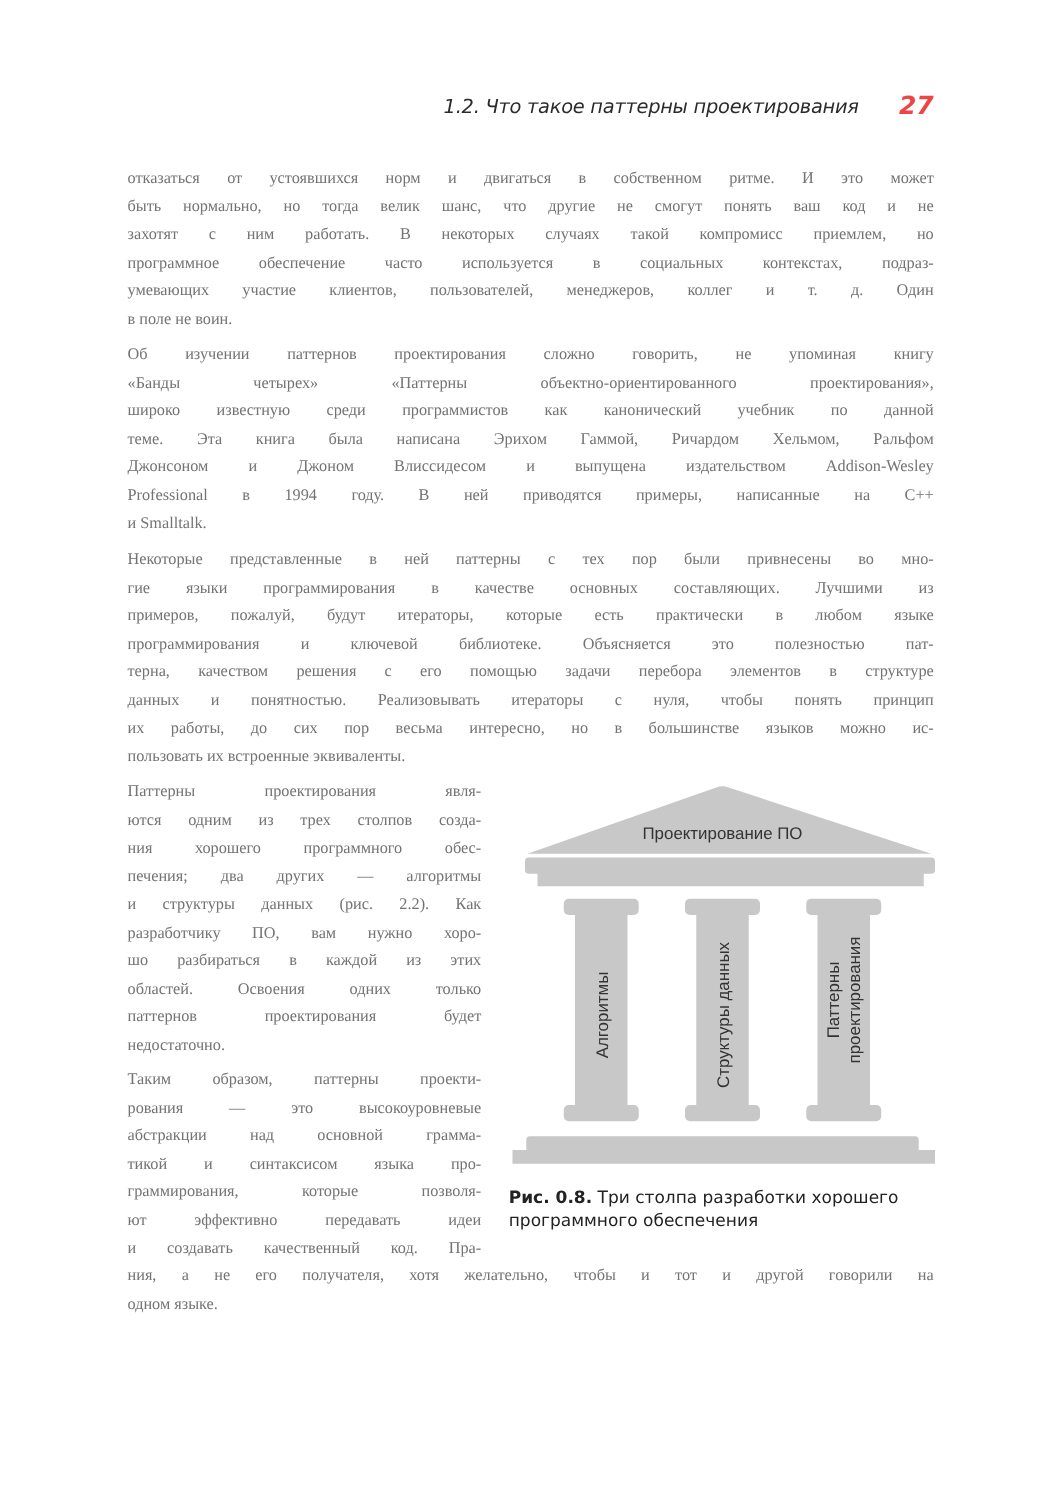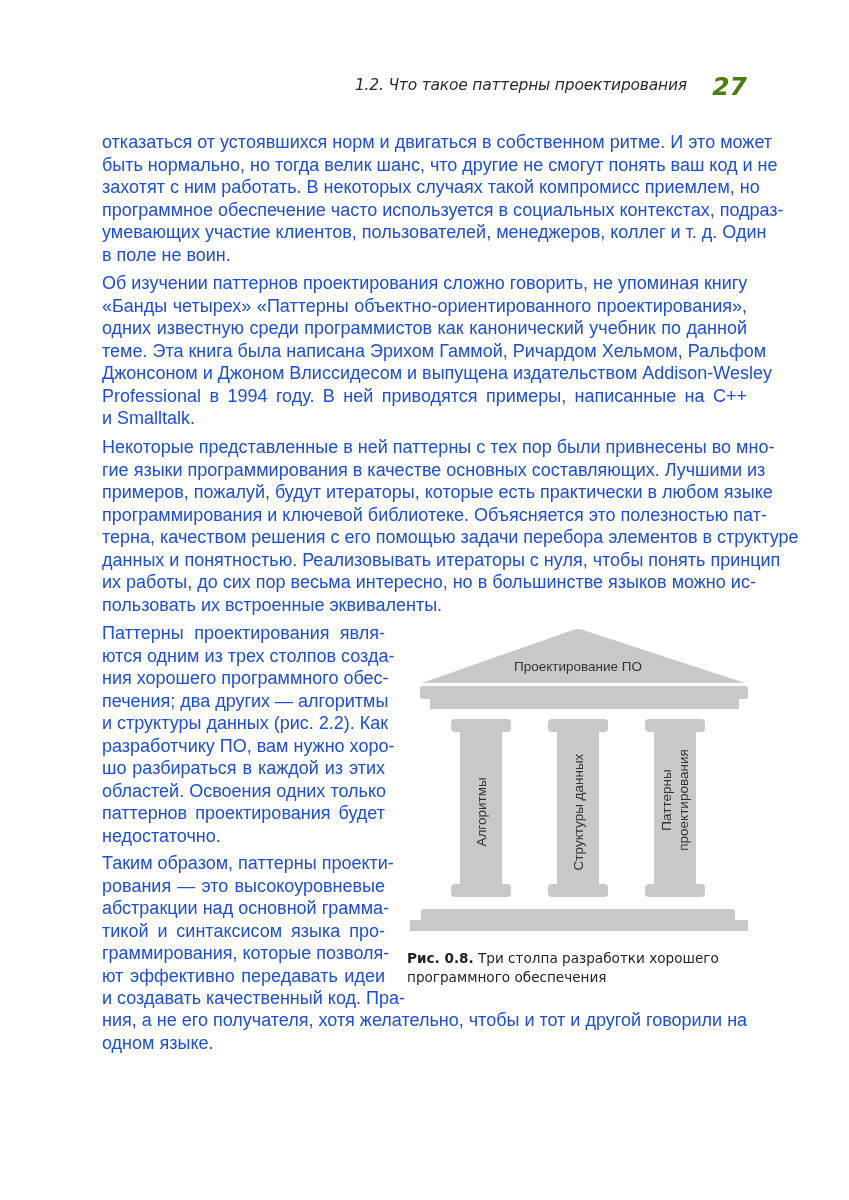--- a/index.html
+++ b/index.html
@@ -6,24 +6,24 @@
   body { width: 849px; height: 1200px; position: relative; overflow: hidden; }
   .page { position: absolute; left: 0; top: 0; width: 849px; height: 1200px; background: #fff; }
   .running-head {
     position: absolute; left: 360px; top: 74px; width: 387px; height: 26px;
     font-family: "DejaVu Sans", sans-serif; color: #2b2b2b; font-style: italic;
   }
   .running-title {
     position: absolute; right: 60px; top: 2px; font-size: 15.5px; white-space: nowrap; letter-spacing: -0.2px;
   }
   .page-number {
-    position: absolute; right: 0; top: -2px; font-size: 25px; font-weight: bold; color: #4d7c0f;
+    position: absolute; right: 0; top: -2px; font-size: 20px; font-weight: bold; color: #ef4444;
   }
   .text {
-    font-family: Liberation Sans, sans-serif; font-size: 18px; line-height: 22.5px; color: #1d4ed8;
+    font-family: Liberation Serif, serif; font-size: 13px; line-height: 22.5px; color: #737373;
     text-align: justify; margin: 0;
   }
   .para { position: absolute; left: 102px; width: 645px; }
   .line { display: block; text-align: justify; text-align-last: justify; white-space: nowrap; height: 22.5px; }
   .line.last { text-align-last: left; }
   .narrow { width: 283px; }
   .figure { position: absolute; left: 405px; top: 625px; width: 350px; height: 370px; }
   .figure svg { position: absolute; left: 0; top: 0; }
   .caption {
     position: absolute; left: 407px; top: 949px; width: 340px;
@@ -47,21 +47,21 @@
     <span class="line">быть нормально, но тогда велик шанс, что другие не смогут понять ваш код и не</span>
     <span class="line">захотят с ним работать. В некоторых случаях такой компромисс приемлем, но</span>
     <span class="line">программное обеспечение часто используется в социальных контекстах, подраз-</span>
     <span class="line">умевающих участие клиентов, пользователей, менеджеров, коллег и т. д. Один</span>
     <span class="line last">в поле не воин.</span>
   </div>
 
   <div class="para text" style="top:272px;">
     <span class="line">Об изучении паттернов проектирования сложно говорить, не упоминая книгу</span>
     <span class="line">«Банды четырех» «Паттерны объектно-ориентированного проектирования»,</span>
-    <span class="line">одних известную среди программистов как канонический учебник по данной</span>
+    <span class="line">широко известную среди программистов как канонический учебник по данной</span>
     <span class="line">теме. Эта книга была написана Эрихом Гаммой, Ричардом Хельмом, Ральфом</span>
     <span class="line">Джонсоном и Джоном Влиссидесом и выпущена издательством Addison-Wesley</span>
     <span class="line">Professional в 1994 году. В ней приводятся примеры, написанные на C++</span>
     <span class="line last">и Smalltalk.</span>
   </div>
 
   <div class="para text" style="top:436px;">
     <span class="line">Некоторые представленные в ней паттерны с тех пор были привнесены во мно-</span>
     <span class="line">гие языки программирования в качестве основных составляющих. Лучшими из</span>
     <span class="line">примеров, пожалуй, будут итераторы, которые есть практически в любом языке</span>

